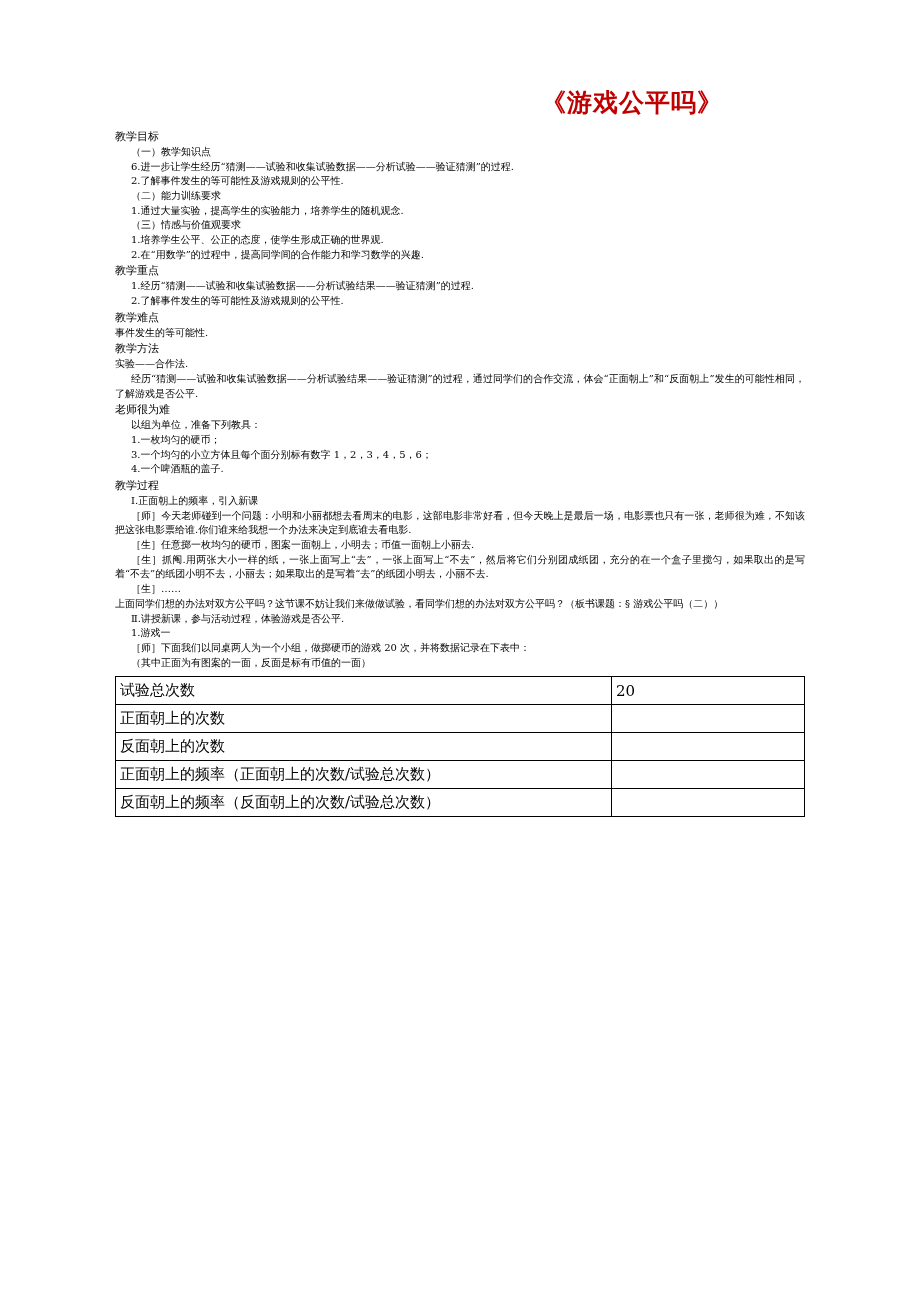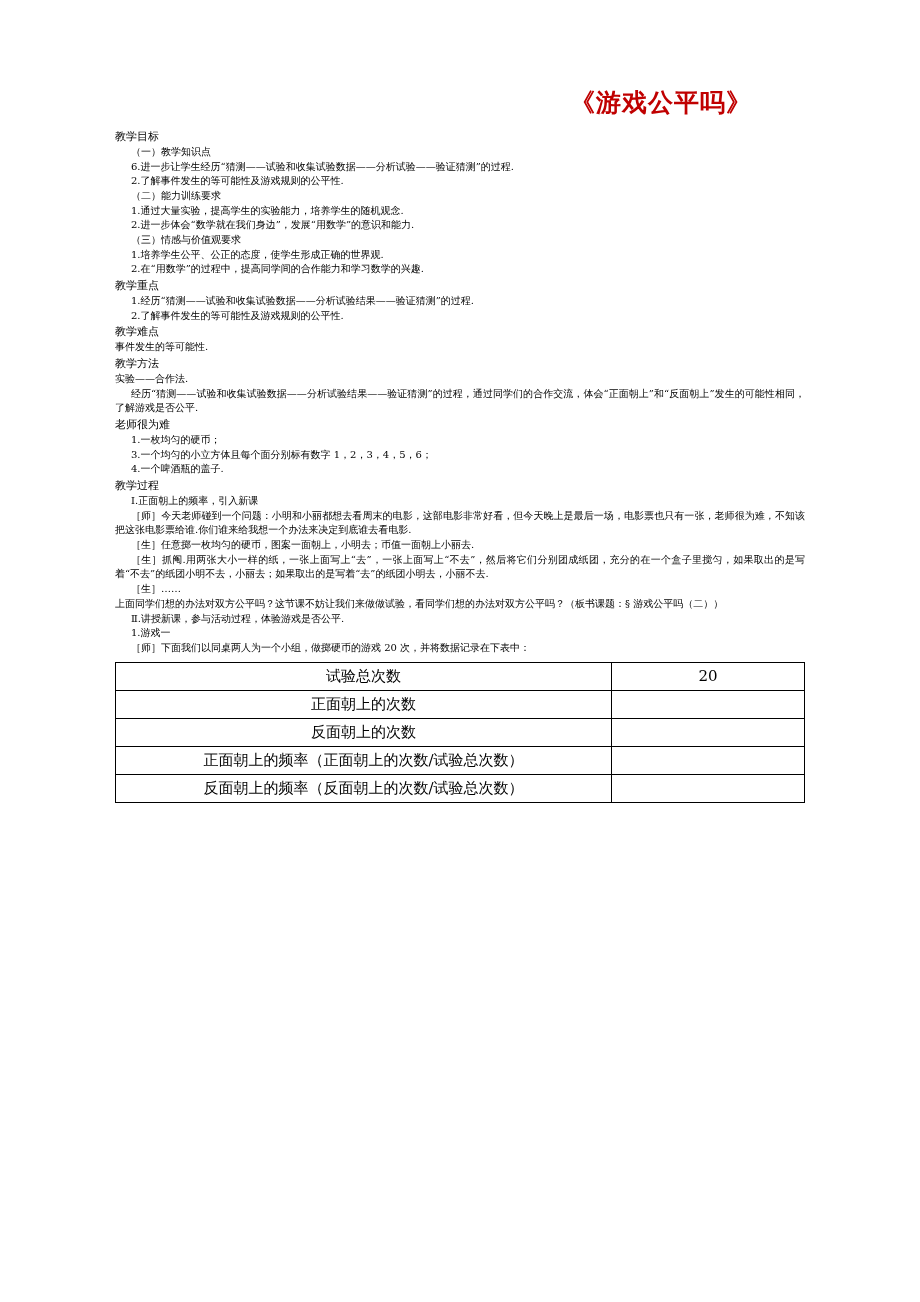--- a/index.html
+++ b/index.html
@@ -21,21 +21,21 @@
     width: 920px;
     height: 1302px;
     box-sizing: border-box;
     padding: 60px 115px 0 115px;
   }
   .doc-title {
     text-align: right;
     color: #c00000;
     font-size: 25px;
     font-weight: bold;
-    margin: 26px 53px 10px 0;
+    margin: 26px 82px 10px 0;
     letter-spacing: 1px;
     font-family: "DejaVu Serif", "Liberation Serif", serif;
   }
   .heading {
     font-weight: normal;
     font-size: 11px;
     line-height: 1.45;
     margin: 1px 0 0 0;
   }
   p.line {
@@ -53,21 +53,21 @@
   }
   table.data {
     border-collapse: collapse;
     width: 100%;
     font-size: 15px;
   }
   table.data td {
     border: 1px solid #000000;
     height: 25px;
     padding: 1px 4px;
-    text-align: center;
+    text-align: left;
     vertical-align: middle;
   }
   table.data td.label {
     width: 72%;
   }
   table.data td.value {
     width: 28%;
   }
 </style>
 </head>
@@ -77,46 +77,47 @@
 
   <div class="doc-title">《游戏公平吗》</div>
 
   <div id="body-content">
       <div class="heading">教学目标</div>
       <p class="line indent1">（一）教学知识点</p>
       <p class="line indent1">6.进一步让学生经历“猜测——试验和收集试验数据——分析试验——验证猜测”的过程.</p>
       <p class="line indent1">2.了解事件发生的等可能性及游戏规则的公平性.</p>
       <p class="line indent1">（二）能力训练要求</p>
       <p class="line indent1">1.通过大量实验，提高学生的实验能力，培养学生的随机观念.</p>
-      <p class="line indent1">2.进一步体会“数学就在我们身边”，发展“用数学”的意识和能力.</p>
       <p class="line indent1">（三）情感与价值观要求</p>
       <p class="line indent1">1.培养学生公平、公正的态度，使学生形成正确的世界观.</p>
       <p class="line indent1">2.在“用数学”的过程中，提高同学间的合作能力和学习数学的兴趣.</p>
       <div class="heading">教学重点</div>
       <p class="line indent1">1.经历“猜测——试验和收集试验数据——分析试验结果——验证猜测”的过程.</p>
       <p class="line indent1">2.了解事件发生的等可能性及游戏规则的公平性.</p>
       <div class="heading">教学难点</div>
       <p class="line">事件发生的等可能性.</p>
       <div class="heading">教学方法</div>
       <p class="line">实验——合作法.</p>
       <p class="line indent1">经历“猜测——试验和收集试验数据——分析试验结果——验证猜测”的过程，通过同学们的合作交流，体会“正面朝上”和“反面朝上”发生的可能性相同，了解游戏是否公平.</p>
       <div class="heading">老师很为难</div>
+      <p class="line indent1">以组为单位，准备下列教具：</p>
       <p class="line indent1">1.一枚均匀的硬币；</p>
       <p class="line indent1">3.一个均匀的小立方体且每个面分别标有数字 1，2，3，4，5，6；</p>
       <p class="line indent1">4.一个啤酒瓶的盖子.</p>
       <div class="heading">教学过程</div>
       <p class="line indent1">Ⅰ.正面朝上的频率，引入新课</p>
       <p class="line indent1">［师］今天老师碰到一个问题：小明和小丽都想去看周末的电影，这部电影非常好看，但今天晚上是最后一场，电影票也只有一张，老师很为难，不知该把这张电影票给谁.你们谁来给我想一个办法来决定到底谁去看电影.</p>
       <p class="line indent1">［生］任意掷一枚均匀的硬币，图案一面朝上，小明去；币值一面朝上小丽去.</p>
       <p class="line indent1">［生］抓阄.用两张大小一样的纸，一张上面写上“去”，一张上面写上“不去”，然后将它们分别团成纸团，充分的在一个盒子里搅匀，如果取出的是写着“不去”的纸团小明不去，小丽去；如果取出的是写着“去”的纸团小明去，小丽不去.</p>
       <p class="line indent1">［生］……</p>
       <p class="line">上面同学们想的办法对双方公平吗？这节课不妨让我们来做做试验，看同学们想的办法对双方公平吗？（板书课题：§    游戏公平吗（二））</p>
       <p class="line indent1">Ⅱ.讲授新课，参与活动过程，体验游戏是否公平.</p>
       <p class="line indent1">1.游戏一</p>
       <p class="line indent1">［师］下面我们以同桌两人为一个小组，做掷硬币的游戏 20 次，并将数据记录在下表中：</p>
+      <p class="line indent1">（其中正面为有图案的一面，反面是标有币值的一面）</p>
     </div>
 
   <div class="table-wrap">
     <table class="data">
       <tbody id="table-body">
           <tr>
             <td class="label">试验总次数</td>
             <td class="value">20</td>
           </tr>
           <tr>

